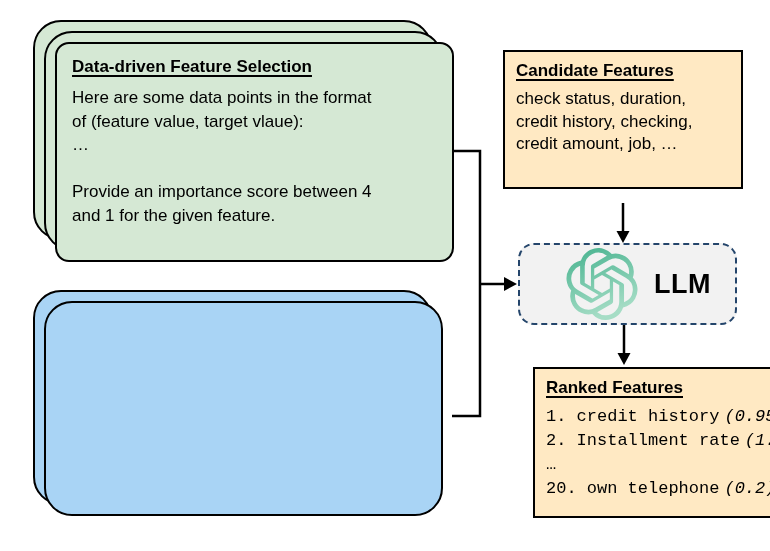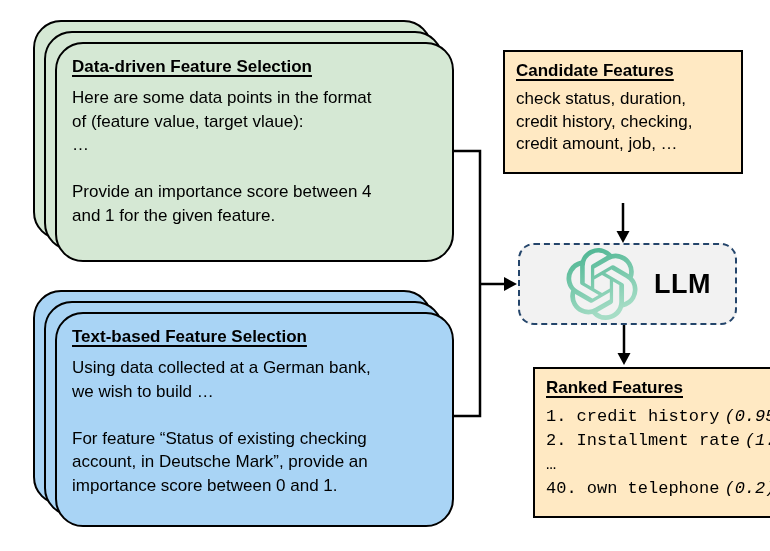--- a/index.html
+++ b/index.html
@@ -110,43 +110,34 @@
 
     <line x1="623" y1="203" x2="623" y2="233" stroke="#000" stroke-width="2.5"></line>
     <polygon points="623,243 616.5,231 629.5,231" fill="#000"></polygon>
 
     <line x1="624" y1="325" x2="624" y2="355" stroke="#000" stroke-width="2.5"></line>
     <polygon points="624,365 617.5,353 630.5,353" fill="#000"></polygon>
   </svg>
 
   <div class="stack-layer green-bg" style="left:33px; top:20px; height:220px; z-index:1;"></div>
   <div class="stack-layer green-bg" style="left:44px; top:31px; height:220px; z-index:2;"></div>
-  <div class="card green-bg" style="left:55px; top:42px; height:220px;">
+  <div class="card green-bg" style="left:55px; top:42px; height:220px;border-radius:14px;">
     <div class="card-title">Data-driven Feature Selection</div>
     <div class="card-body">Here are some data points in the format
 of (feature value, target vlaue):
 …
 
 Provide an importance score between 4
 and 1 for the given feature.</div>
   </div>
 
   <div class="stack-layer blue-bg" style="left:33px; top:290px; height:215px; z-index:1;"></div>
   <div class="stack-layer blue-bg" style="left:44px; top:301px; height:215px; z-index:2;"></div>
-  <div class="card blue-bg" style="left:55px; top:312px; height:215px;">
-    <div class="card-title">Text-based Feature Selection</div>
-    <div class="card-body">Using data collected at a German bank,
-we wish to build …
 
-For feature “Status of existing checking
-account, in Deutsche Mark”, provide an
-importance score between 0 and 1.</div>
-  </div>
-
-  <div class="rbox" style="left:503px; top:50px; width:240px; height:124px;">
+  <div class="rbox" style="left:503px; top:50px; width:240px; height:139px;">
     <div class="rbox-title">Candidate Features</div>
     <div class="rbox-body">check status, duration,
 credit history, checking,
 credit amount, job, …</div>
   </div>
 
   <div class="llm-box">
     <svg class="openai-logo" viewBox="0 0 24 24" xmlns="http://www.w3.org/2000/svg" aria-hidden="true">
       <defs>
         <linearGradient id="og" x1="0" y1="0" x2="0.35" y2="1">
@@ -157,16 +148,16 @@
       <path fill="url(#og)" d="M22.2819 9.8211a5.9847 5.9847 0 0 0-.5157-4.9108 6.0462 6.0462 0 0 0-6.5098-2.9A6.0651 6.0651 0 0 0 4.9807 4.1818a5.9847 5.9847 0 0 0-3.9977 2.9 6.0462 6.0462 0 0 0 .7427 7.0966 5.98 5.98 0 0 0 .511 4.9107 6.051 6.051 0 0 0 6.5146 2.9001A5.9847 5.9847 0 0 0 13.2599 24a6.0557 6.0557 0 0 0 5.7718-4.2058 5.9894 5.9894 0 0 0 3.9977-2.9001 6.0557 6.0557 0 0 0-.7475-7.073zm-9.022 12.6081a4.4755 4.4755 0 0 1-2.8764-1.0408l.1419-.0804 4.7783-2.7582a.7948.7948 0 0 0 .3927-.6813v-6.7369l2.02 1.1686a.071.071 0 0 1 .038.052v5.5826a4.504 4.504 0 0 1-4.4945 4.4944zm-9.6607-4.1254a4.4708 4.4708 0 0 1-.5346-3.0137l.142.0852 4.783 2.7582a.7712.7712 0 0 0 .7806 0l5.8428-3.3685v2.3324a.0804.0804 0 0 1-.0332.0615L9.74 19.9502a4.4992 4.4992 0 0 1-6.1408-1.6464zM2.3408 7.8956a4.485 4.485 0 0 1 2.3655-1.9728V11.6a.7664.7664 0 0 0 .3879.6765l5.8144 3.3543-2.0201 1.1685a.0757.0757 0 0 1-.071 0l-4.8303-2.7865A4.504 4.504 0 0 1 2.3408 7.8956zm16.5963 3.8558L13.1038 8.364 15.1192 7.2a.0757.0757 0 0 1 .071 0l4.8303 2.7913a4.4944 4.4944 0 0 1-.6765 8.1042v-5.6772a.79.79 0 0 0-.407-.667zm2.0107-3.0231l-.142-.0852-4.7735-2.7818a.7759.7759 0 0 0-.7854 0L9.409 9.2297V6.8974a.0662.0662 0 0 1 .0284-.0615l4.8303-2.7866a4.4992 4.4992 0 0 1 6.6802 4.66zM8.3065 12.863l-2.02-1.1638a.0804.0804 0 0 1-.038-.0567V6.0742a4.4992 4.4992 0 0 1 7.3757-3.4537l-.142.0805L8.704 5.459a.7948.7948 0 0 0-.3927.6813zm1.0976-2.3654l2.602-1.4998 2.6069 1.4998v2.9994l-2.5974 1.4997-2.6067-1.4997z"></path>
     </svg>
     <span class="llm-label">LLM</span>
   </div>
 
   <div class="rbox" style="left:533px; top:367px; width:245px; height:151px;">
     <div class="rbox-title">Ranked Features</div>
     <div class="ranked-row"><span>1. credit history</span><span class="ranked-score">(0.95)</span></div>
     <div class="ranked-row"><span>2. Installment rate</span><span class="ranked-score">(1.2)</span></div>
     <div class="ranked-row"><span>…</span><span class="ranked-score"></span></div>
-    <div class="ranked-row"><span>40. own telephone</span><span class="ranked-score">(0.2)</span></div>
+    <div class="ranked-row"><span>20. own telephone</span><span class="ranked-score">(0.2)</span></div>
   </div>
 
 </div>
 
 </body></html>

